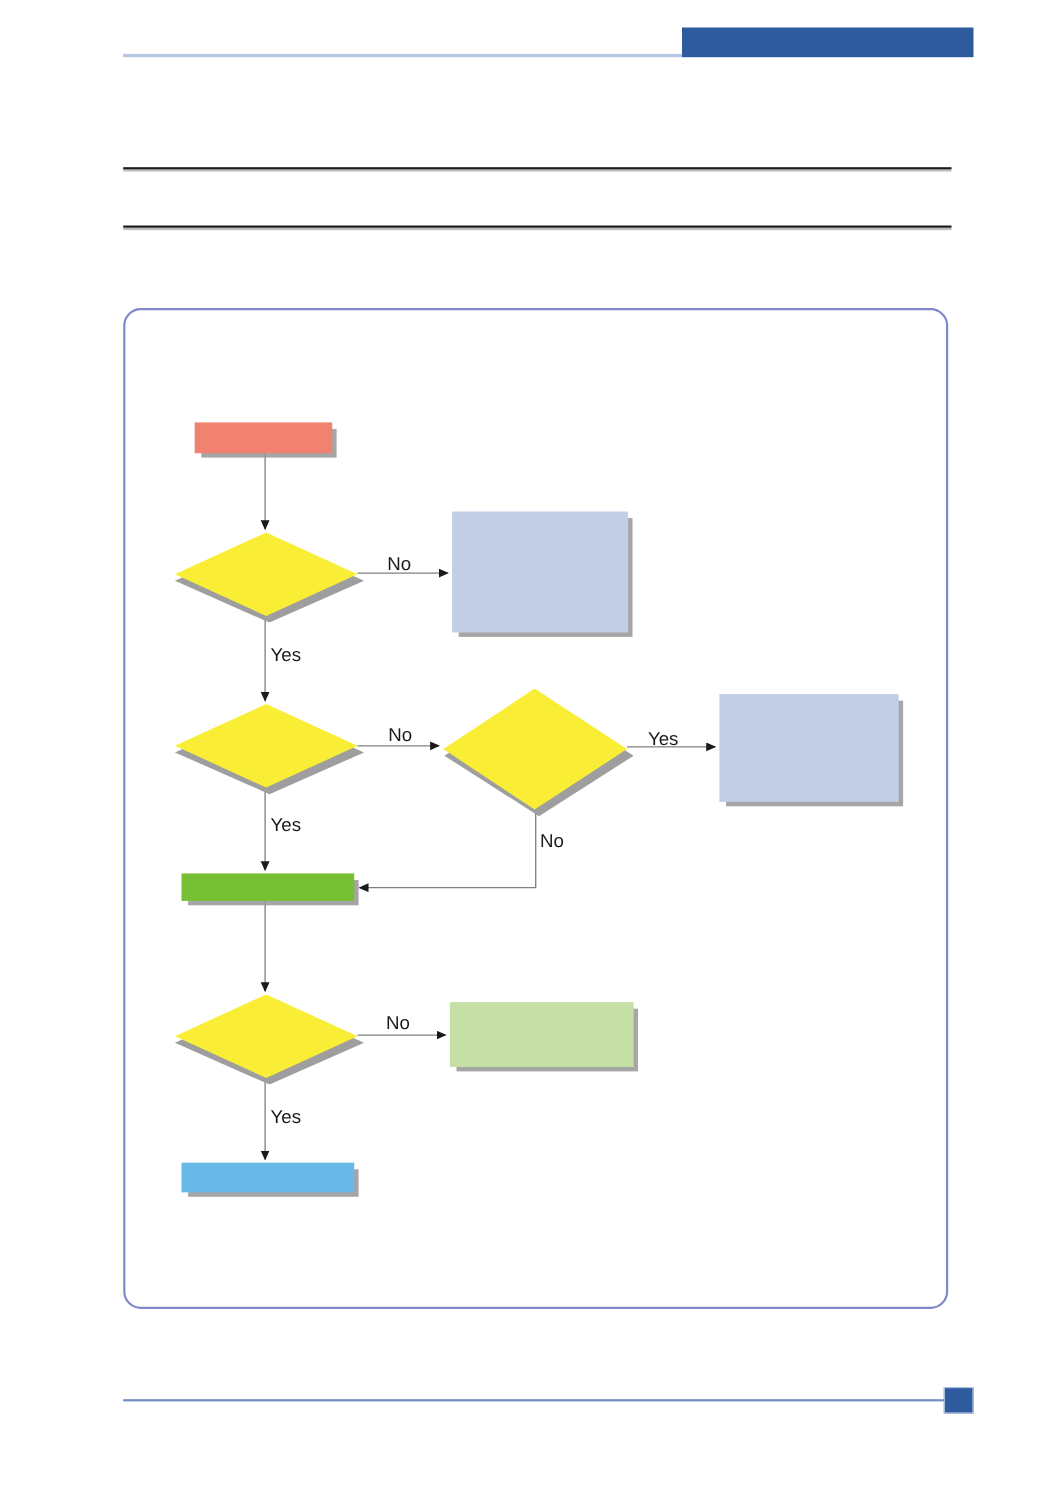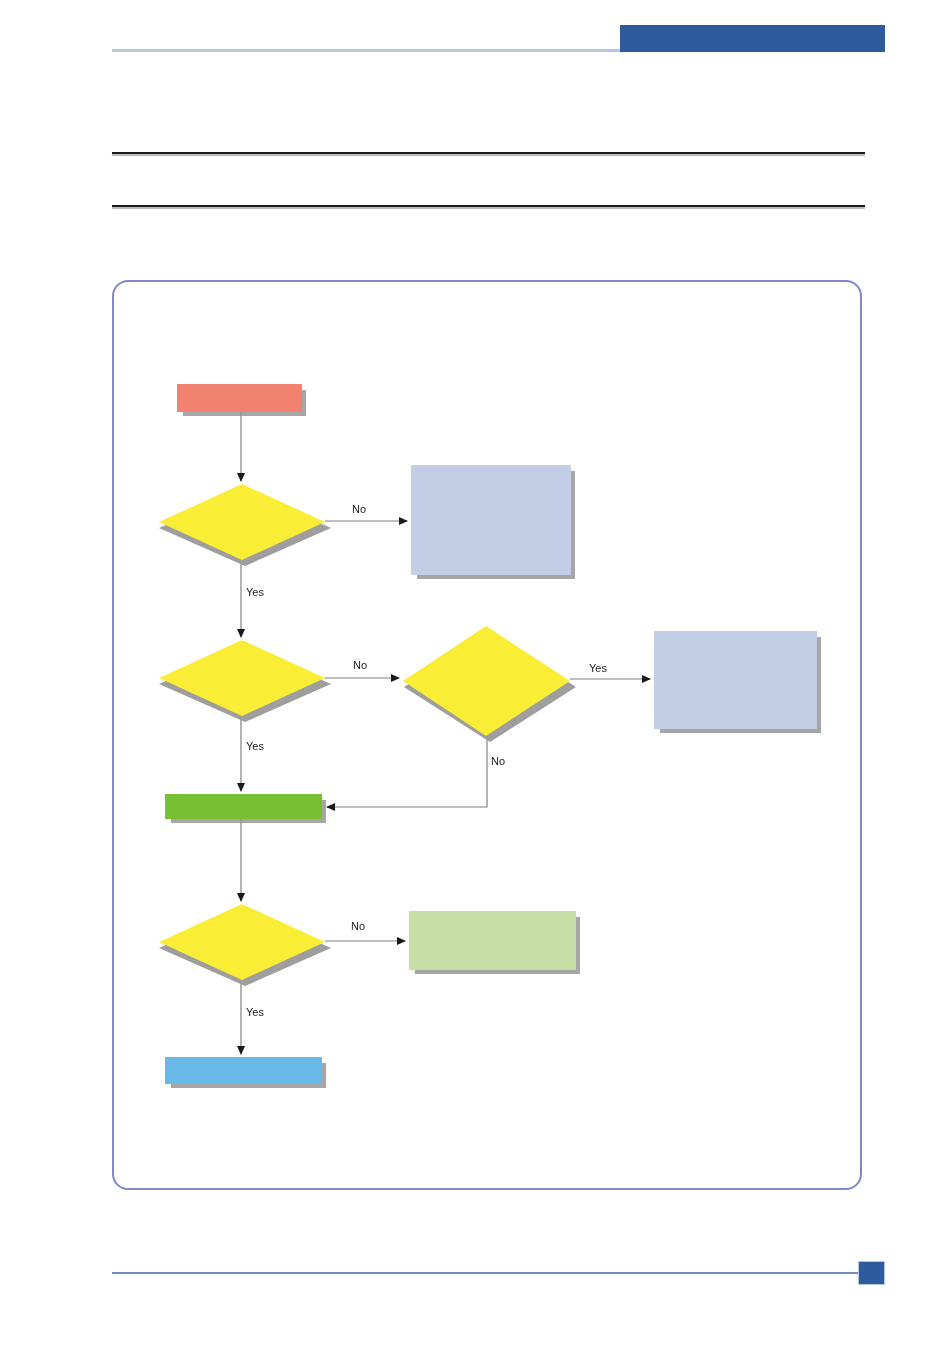--- a/index.html
+++ b/index.html
@@ -100,21 +100,21 @@
     box-shadow: 5px 5px 0 -1px rgba(150,150,150,0.85);
   }
   .diamond-wrap {
     position: absolute;
   }
   .diamond-wrap svg { display: block; }
 
   .edge-label {
     position: absolute;
     font-family: "Liberation Sans", sans-serif;
-    font-size: 11px;
+    font-size: 17px;
     color: #1a1a1a;
     white-space: nowrap;
     line-height: 1;
     text-align: right;
   }
 </style>
 </head>
 <body>
 
 <div id="page">

